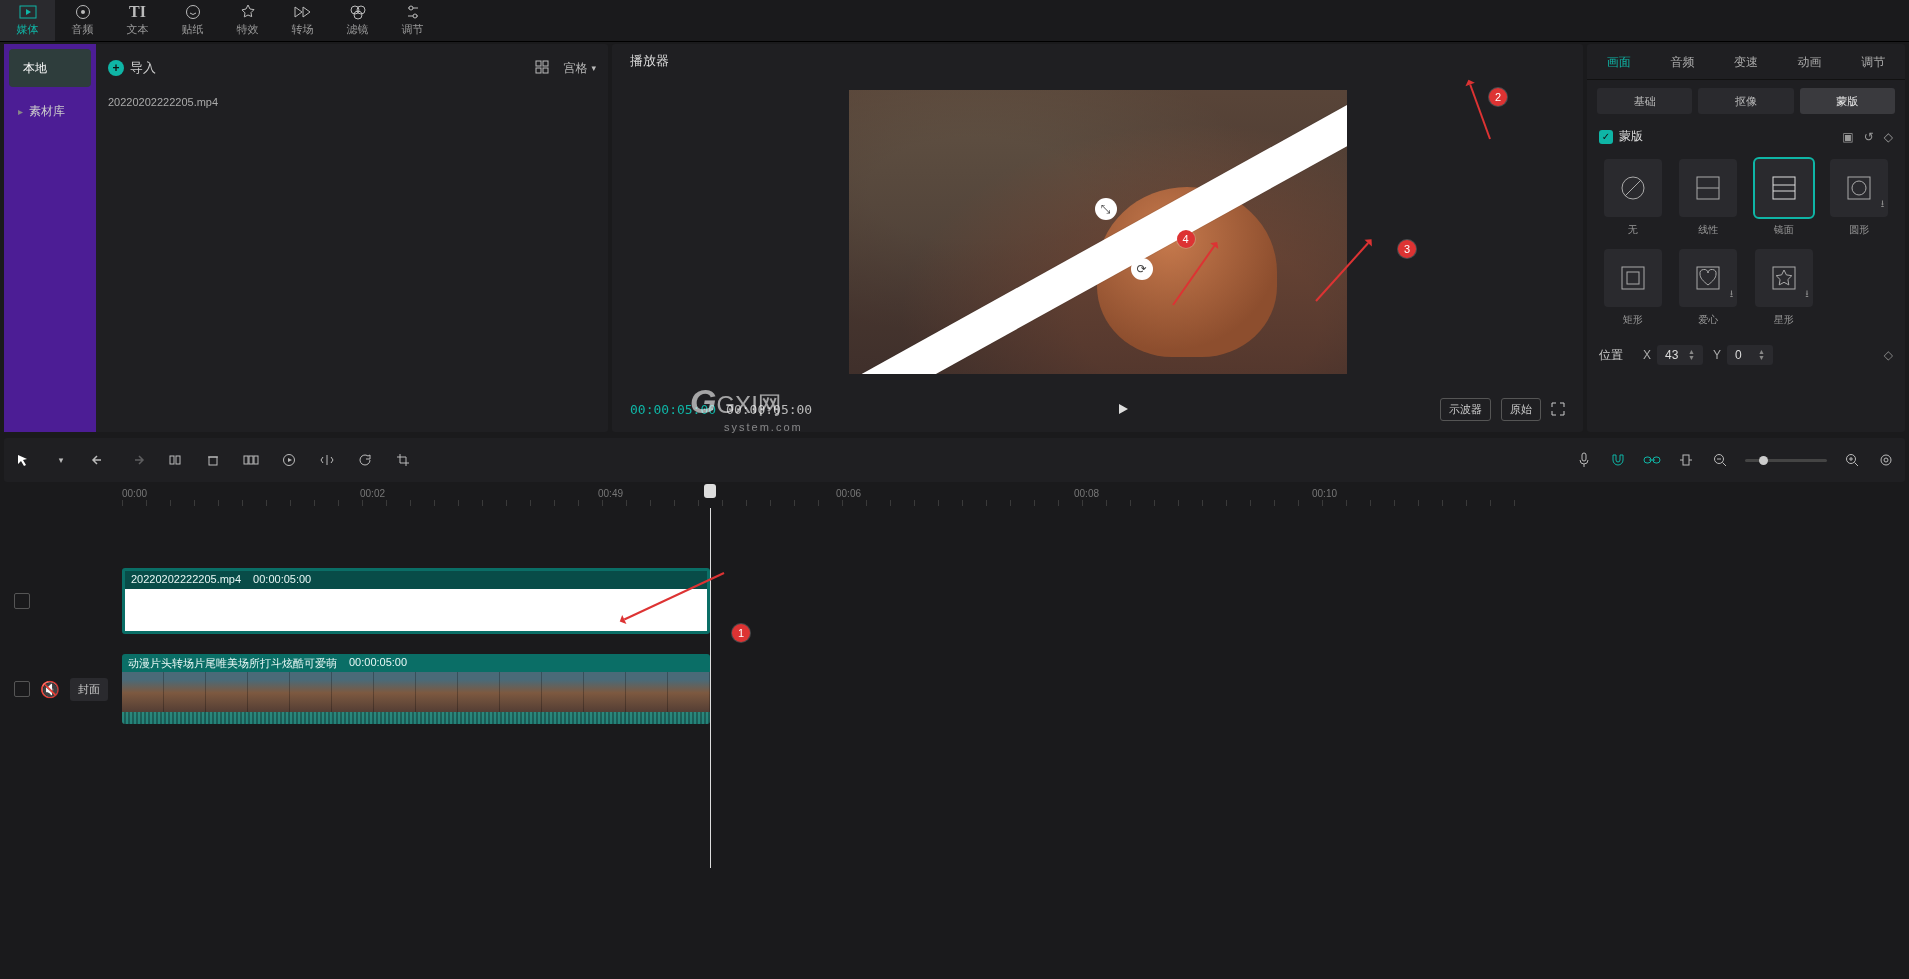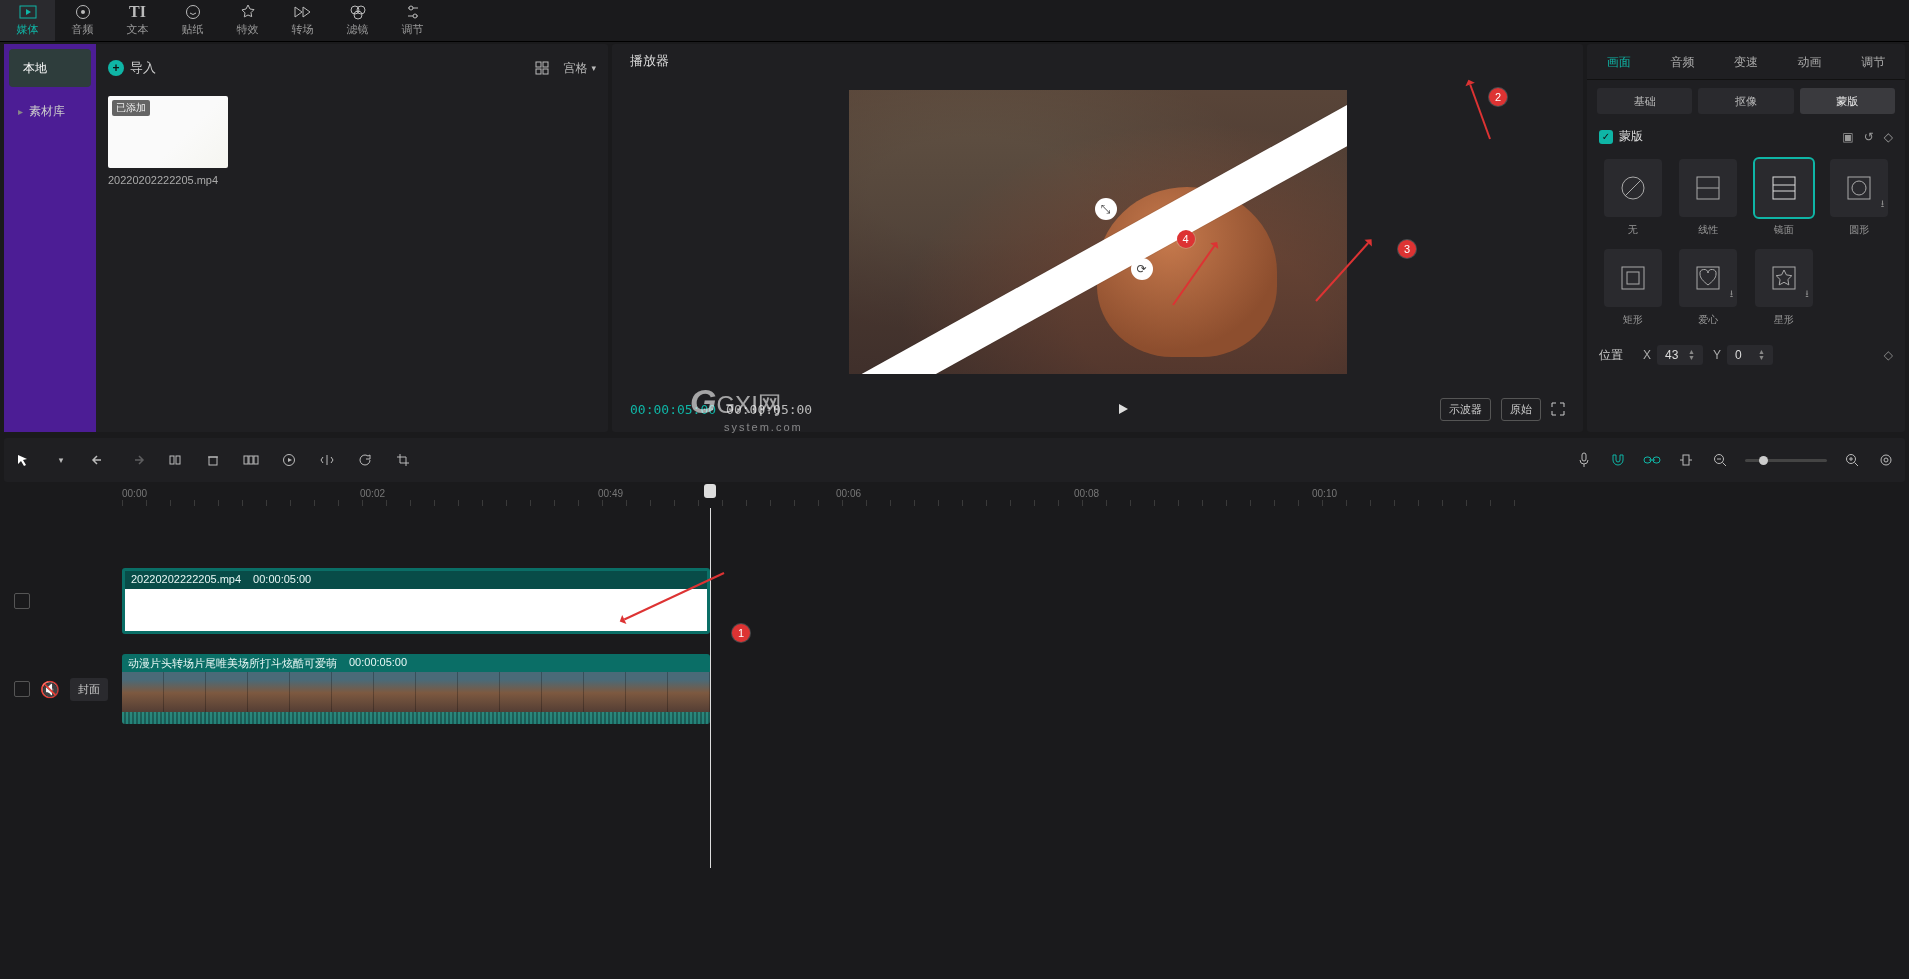--- a/index.html
+++ b/index.html
@@ -20,21 +20,21 @@
     
     .media-panel { width:604px; background:#1f1f22; display:flex; border-radius:3px; }
     .media-sidebar { width:92px; background:#4c1d95; }
     .side-tab { height:38px; display:flex; align-items:center; padding-left:14px; font-size:12px; color:#ccc; cursor:pointer; }
     .side-tab.active { background:#2e3d3c; color:#fff; border-radius:4px; margin:5px; }
     .side-tab .chev { font-size:10px; margin-right:6px; color:#888; }
     .media-content { flex:1; padding:10px 12px; position:relative; }
     .import-row { display:flex; align-items:center; justify-content:space-between; height:28px; }
     .import-btn { display:flex; align-items:center; gap:6px; color:#ccc; font-size:13px; cursor:pointer; }
     .plus-circle { width:16px; height:16px; border-radius:50%; background:#0fb5a6; color:#111; display:flex; align-items:center; justify-content:center; font-size:12px; font-weight:bold; }
-    .view-opts { display:flex; align-items:center; gap:14px; color:#bbb; font-size:12px; }
+    .view-opts { display:flex; gap:14px; color:#bbb; font-size:12px; }
     .thumb { width:120px; margin-top:14px; }
     .thumb-img { width:120px; height:72px; background:linear-gradient(135deg,#fafafa 60%,#f5f5f0); border-radius:2px; position:relative; }
     .badge-added { position:absolute; top:4px; left:4px; background:rgba(0,0,0,.6); color:#eee; font-size:10px; padding:1px 4px; border-radius:2px; }
     .thumb-name { font-size:11px; color:#aaa; margin-top:6px; }
 
     
     .player-panel { flex:1; background:#1f1f22; border-radius:3px; display:flex; flex-direction:column; }
     .player-title { height:34px; display:flex; align-items:center; padding-left:18px; font-size:13px; color:#ddd; }
     .player-stage { flex:1; display:flex; align-items:center; justify-content:center; padding:4px 18px; position:relative; }
     .canvas { width:498px; height:284px; position:relative; background:#6b5443; overflow:hidden; }
@@ -221,23 +221,20 @@
                 <rect x="8" y="8" width="5" height="5" fill="none" stroke="#bbb"></rect>
               </svg>
             </span>
           <span style="display:flex;align-items:center;gap:4px;cursor:pointer;">
               <span>宫格</span>
               <span style="font-size:9px;">▾</span>
             </span>
         </div>
       </div>
       <div class="thumb">
-        <div class="thumb-img">
-          <div class="badge-added">已添加</div>
-        </div>
         <div class="thumb-name">20220202222205.mp4</div>
       </div>
     </div>
   </div>
 
   <div class="player-panel">
     <div class="player-title">播放器</div>
     <div class="player-stage">
       <div class="canvas">
         <div class="hair"></div>

